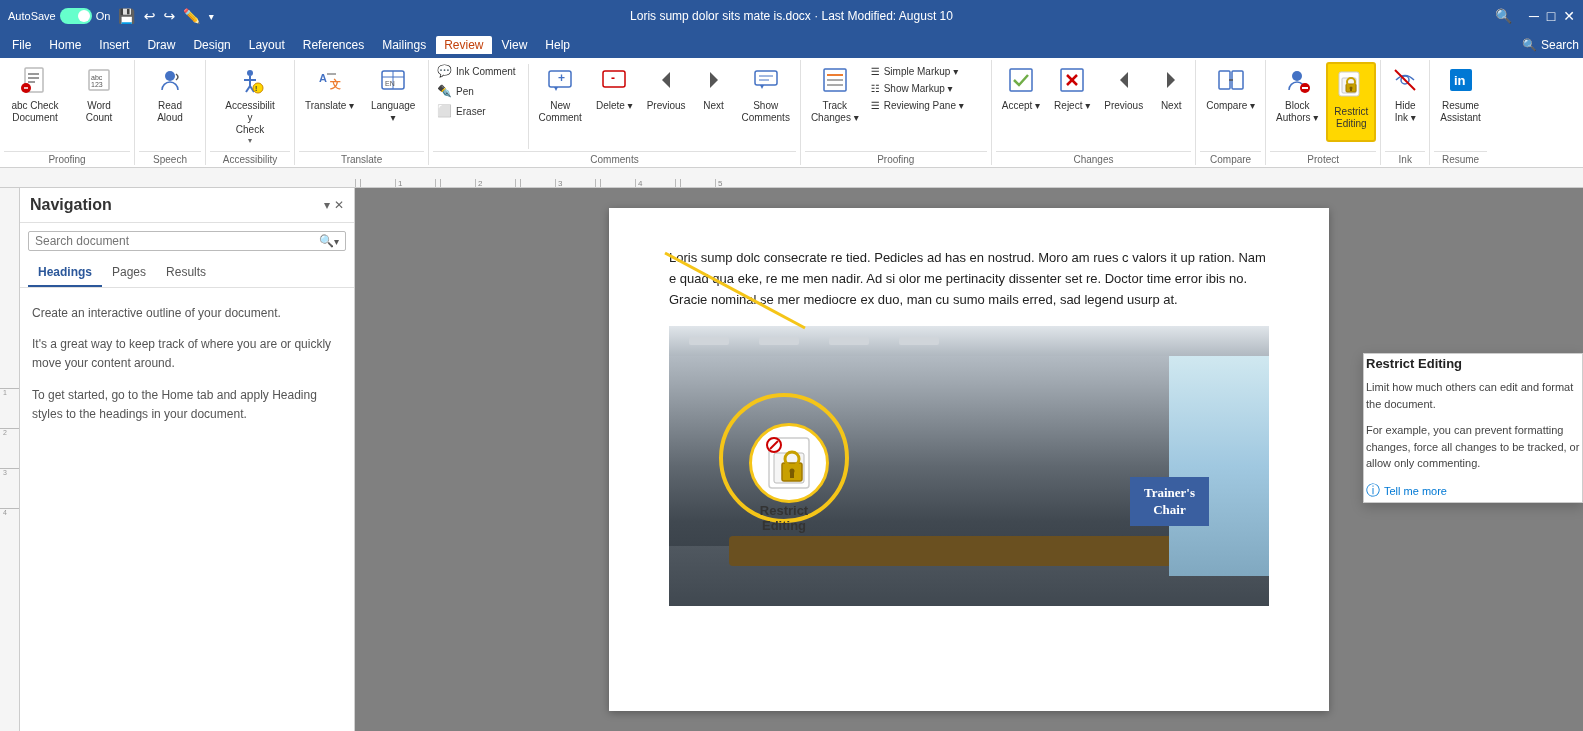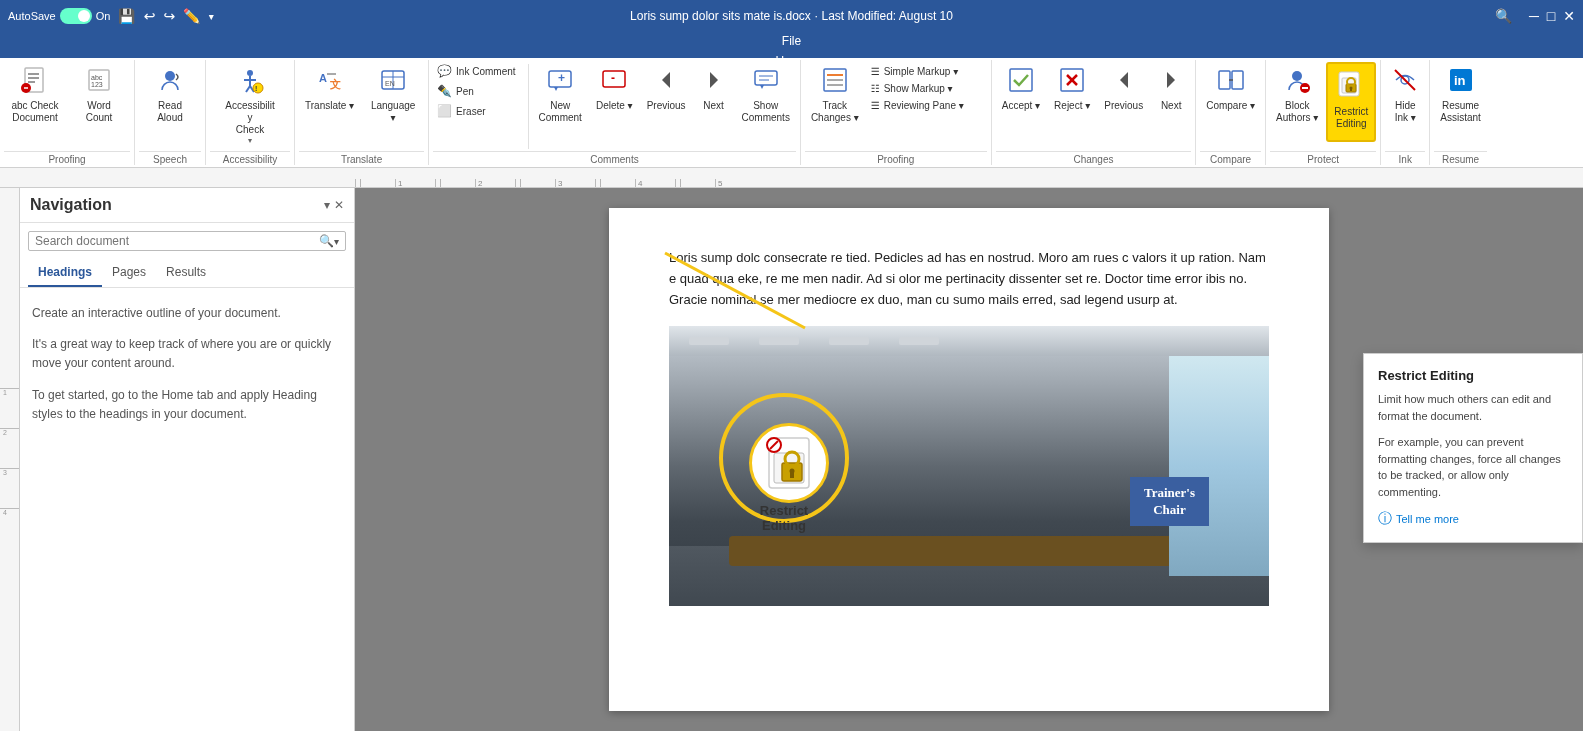--- a/index.html
+++ b/index.html
@@ -30,30 +30,29 @@
 
     
     .menu-bar {
       background: #2b579a;
       color: white;
       height: 26px;
       display: flex;
       align-items: center;
       padding: 0 4px;
       gap: 2px;
-      flex-direction: column;
     }
     .menu-item {
       padding: 2px 8px;
       font-size: 12px;
       color: white;
       cursor: pointer;
       border-radius: 2px;
     }
-    .menu-item.active { background: white; color: #000000; border-radius: 2px 2px 0 0; }
+    .menu-item.active { background: white; color: #c2410c; border-radius: 2px 2px 0 0; }
 
     
     .ribbon {
       background: white;
       border-bottom: 1px solid #d0d0d0;
       height: 110px;
       display: flex;
       align-items: stretch;
       padding: 2px 0;
     }
@@ -266,21 +265,21 @@
 
     
     .tooltip-panel {
       position: absolute;
       top: 165px;
       right: 0;
       width: 220px;
       background: white;
       border: 1px solid #ccc;
       box-shadow: 0 4px 12px rgba(0,0,0,0.2);
-      padding: 14px;
+      padding: 2px;
       z-index: 100;
       font-size: 12px;
     }
     .tooltip-title {
       font-size: 13px;
       font-weight: bold;
       color: #222;
       margin-bottom: 8px;
     }
     .tooltip-desc {

